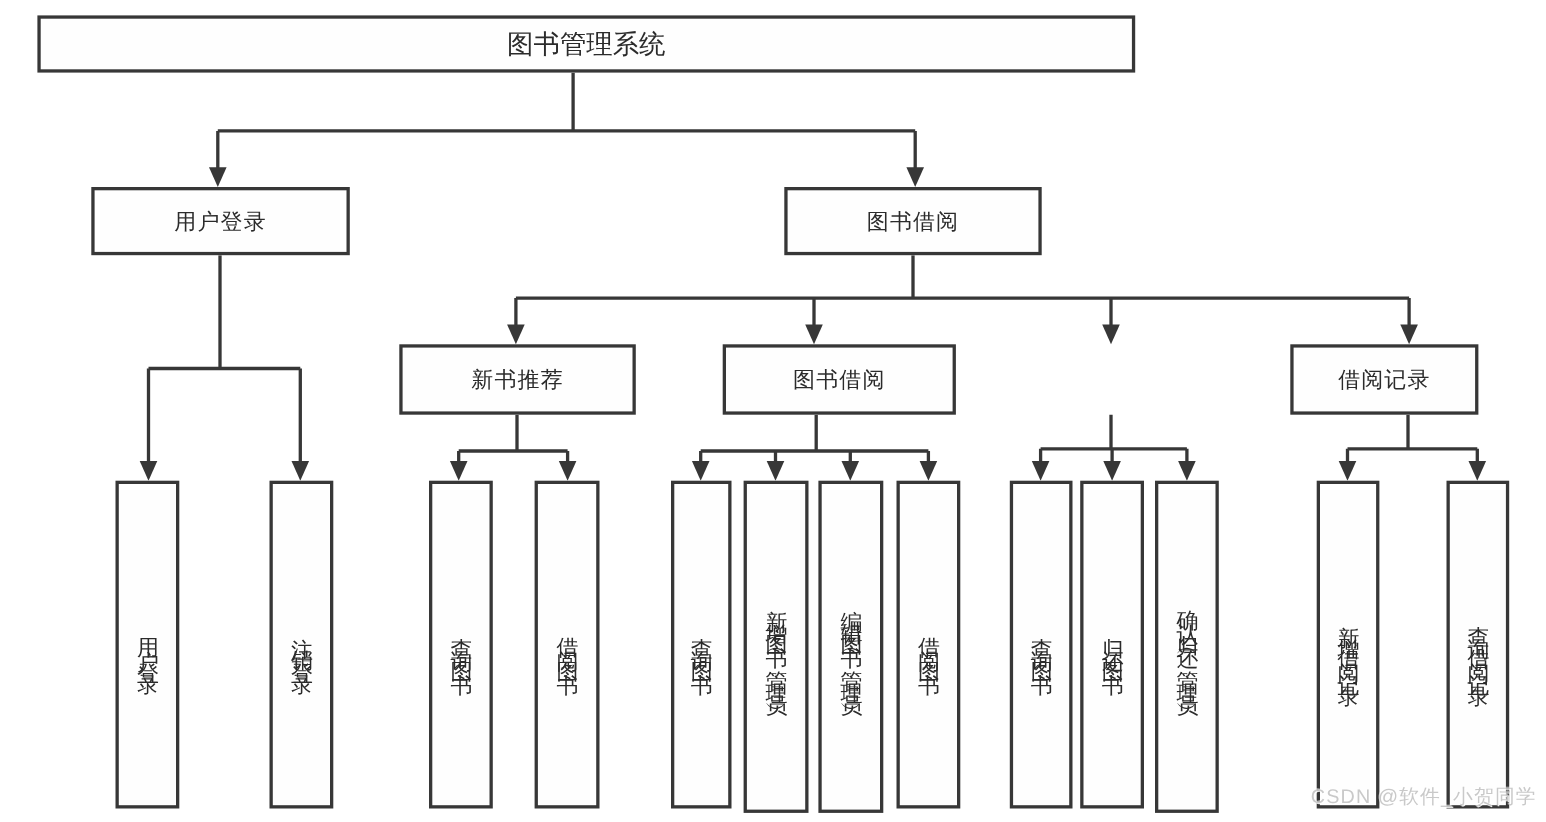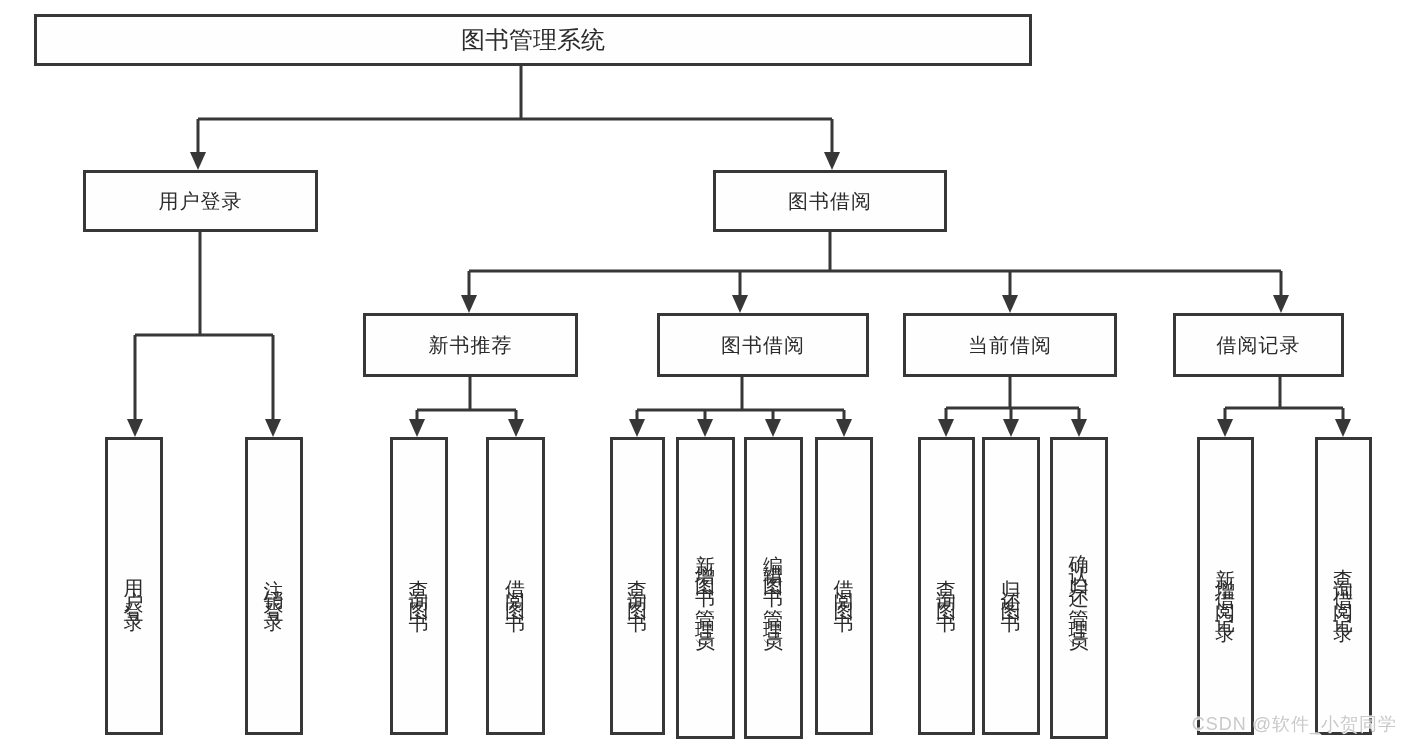--- a/index.html
+++ b/index.html
@@ -131,23 +131,20 @@
   <div id="n-book-mgmt" class="box hnode">
     <span>图书借阅</span>
   </div>
 
   <div id="g-recommend" class="box hnode">
     <span>新书推荐</span>
   </div>
   <div id="g-borrow" class="box hnode">
     <span>图书借阅</span>
   </div>
-  <div id="g-current" class="box hnode">
-    <span>当前借阅</span>
-  </div>
   <div id="g-records" class="box hnode">
     <span>借阅记录</span>
   </div>
 
   <div id="l-a1" class="box leaf">
     <span>用户登录</span>
   </div>
   <div id="l-a2" class="box leaf">
     <span>注销登录</span>
   </div>

